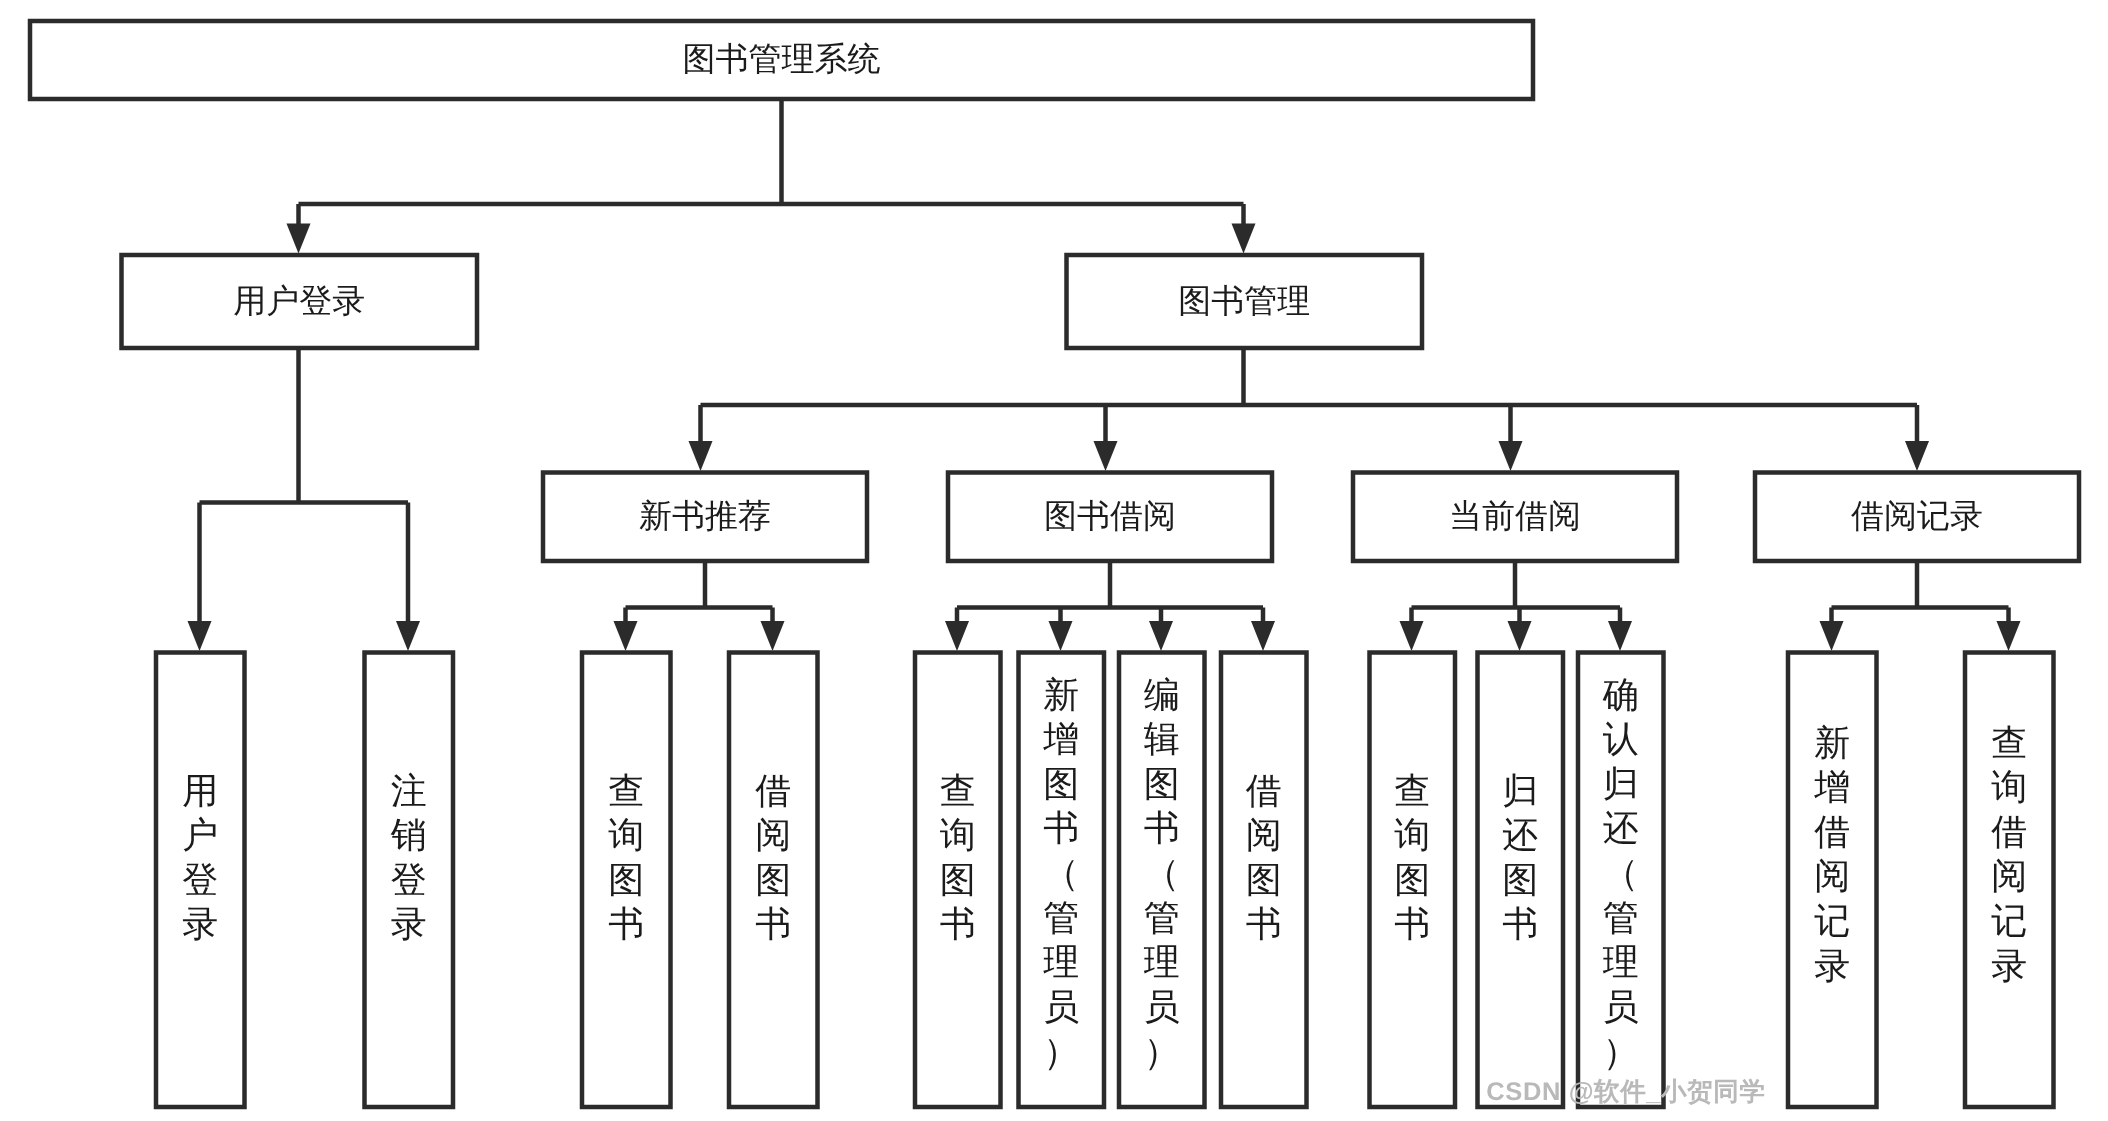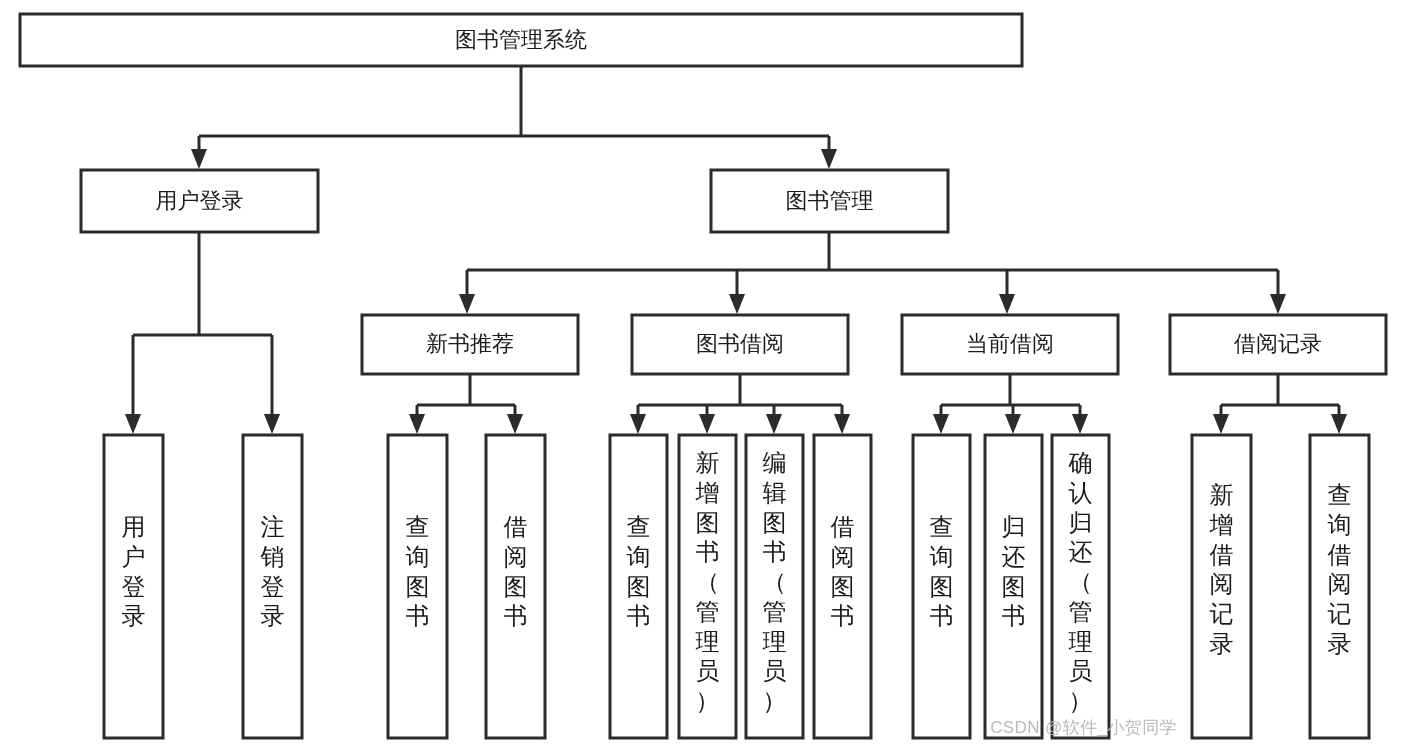--- a/index.html
+++ b/index.html
@@ -58,20 +58,21 @@
   .watermark-text {
     position: absolute;
     right: 14px;
     bottom: 8px;
     font-family: "Liberation Sans", "DejaVu Sans", sans-serif;
     font-size: 17px;
     color: #b9b9b9;
     letter-spacing: 0.4px;
     white-space: nowrap;
     user-select: none;
+    font-weight: bold;
   }
 </style>
 </head>
 <body>
 
 <div id="diagram-root">
   <svg class="flow" id="flow-svg" viewBox="0 0 1405 747" xmlns="http://www.w3.org/2000/svg">
       <g>
         <g>
           <path d="M 521 66 L 521 136" class="connector"></path>

